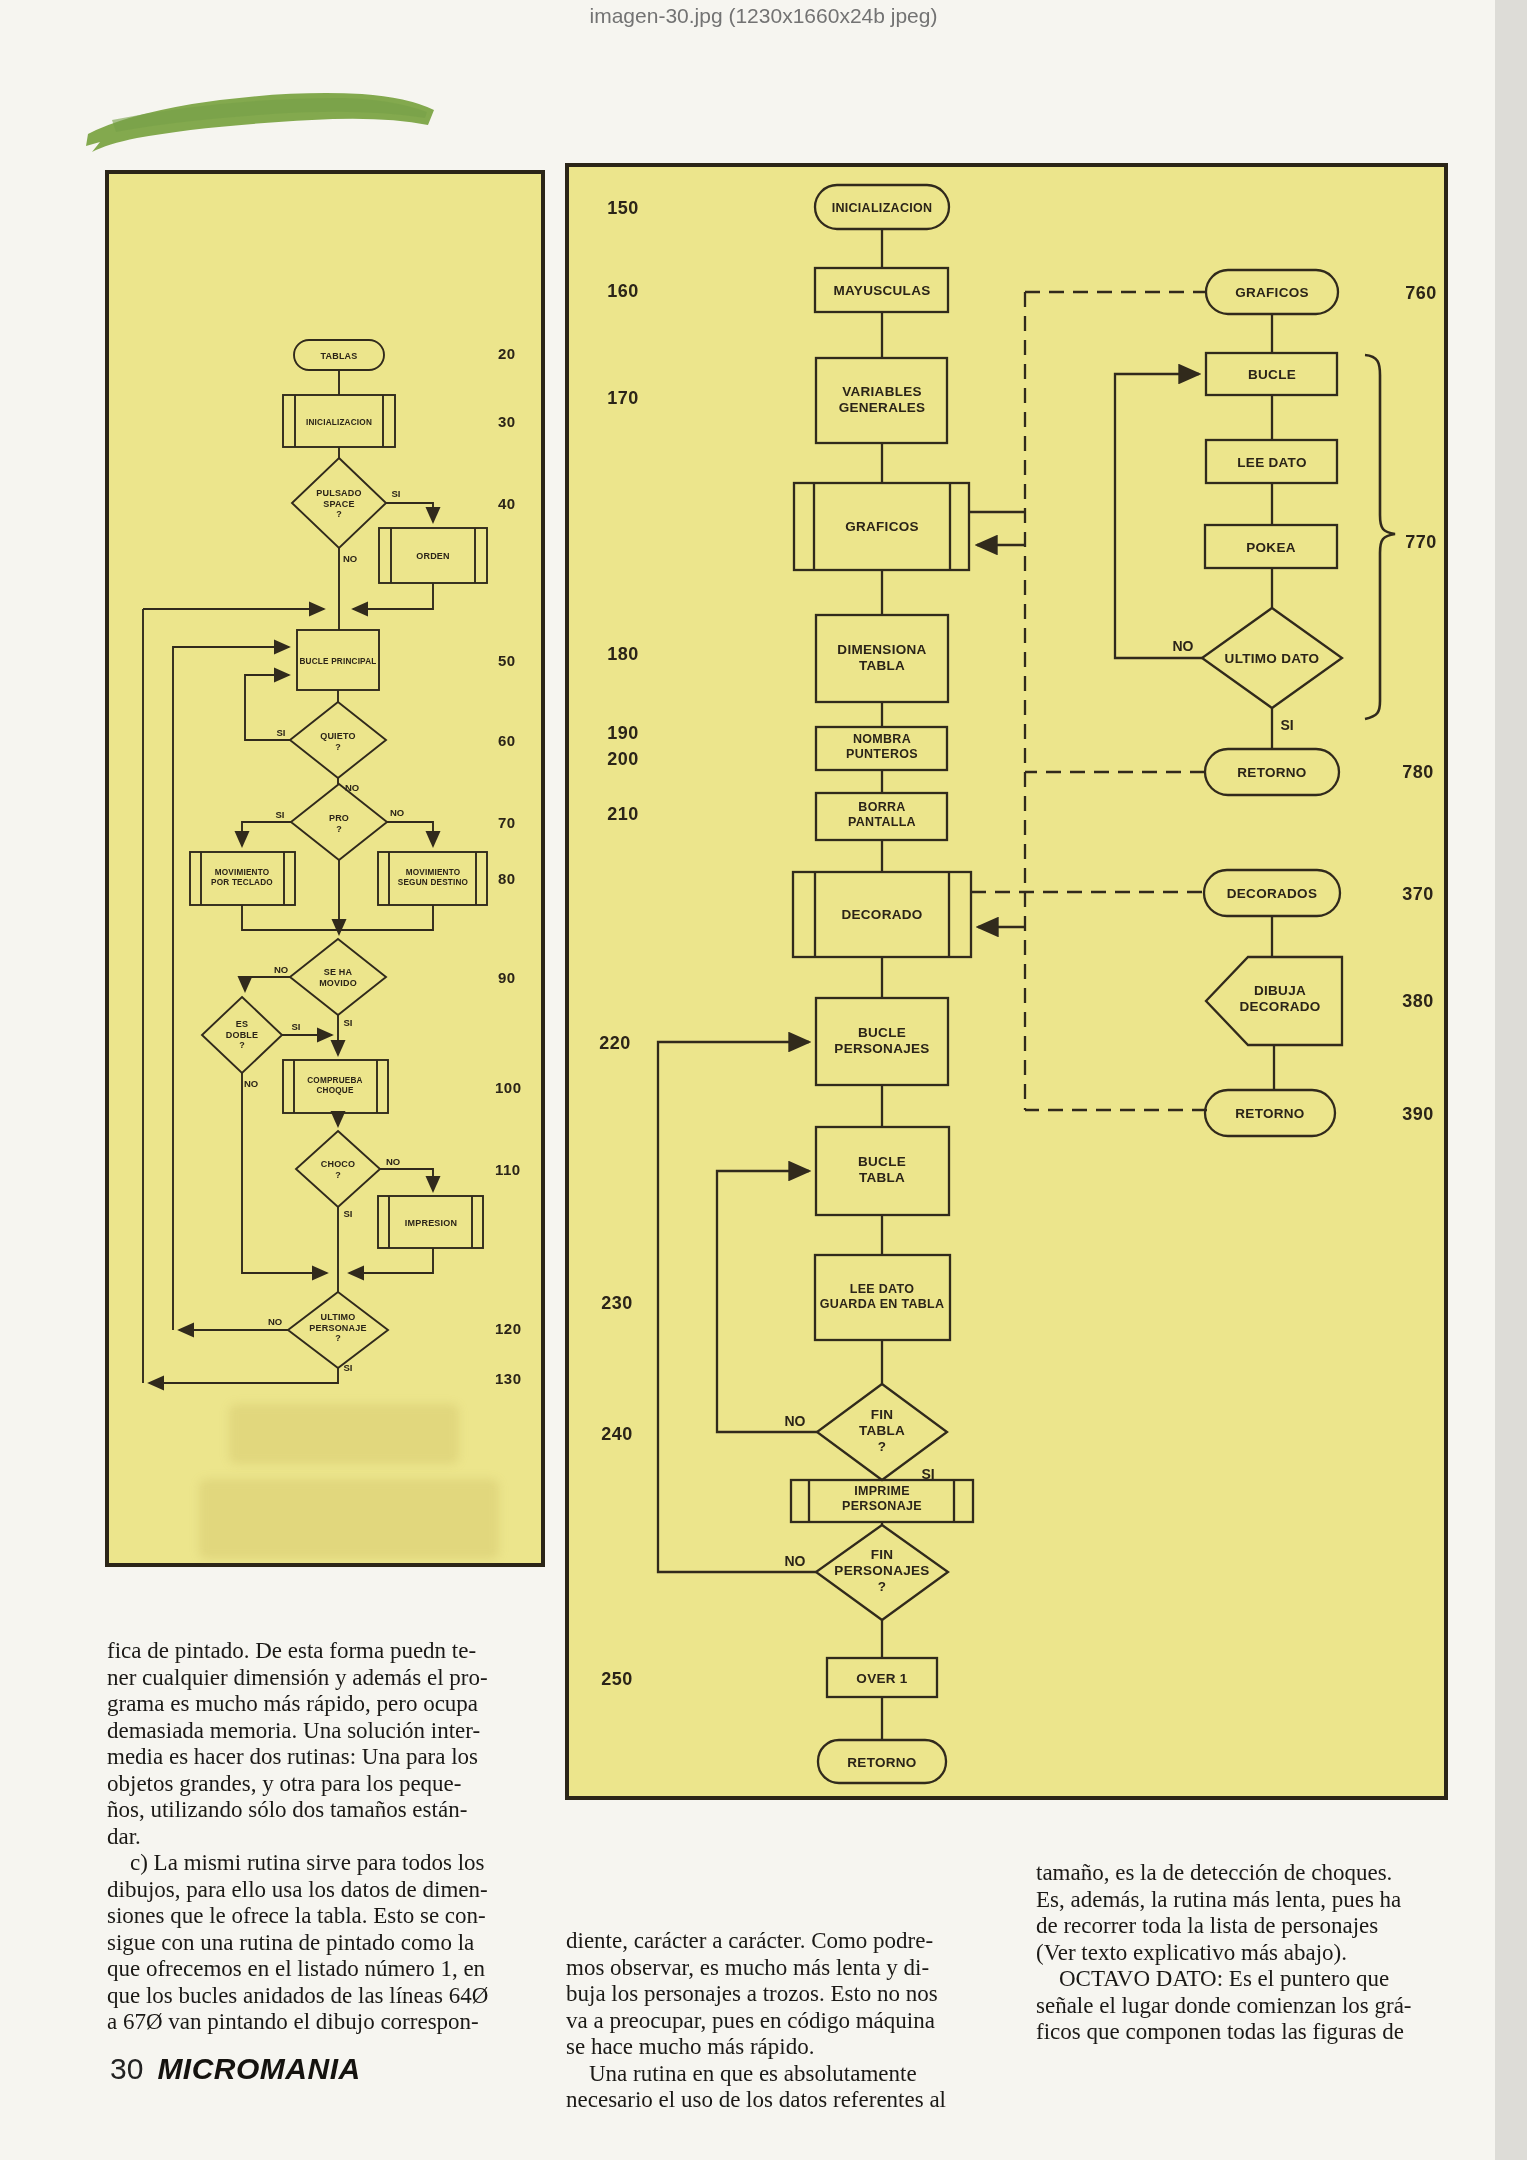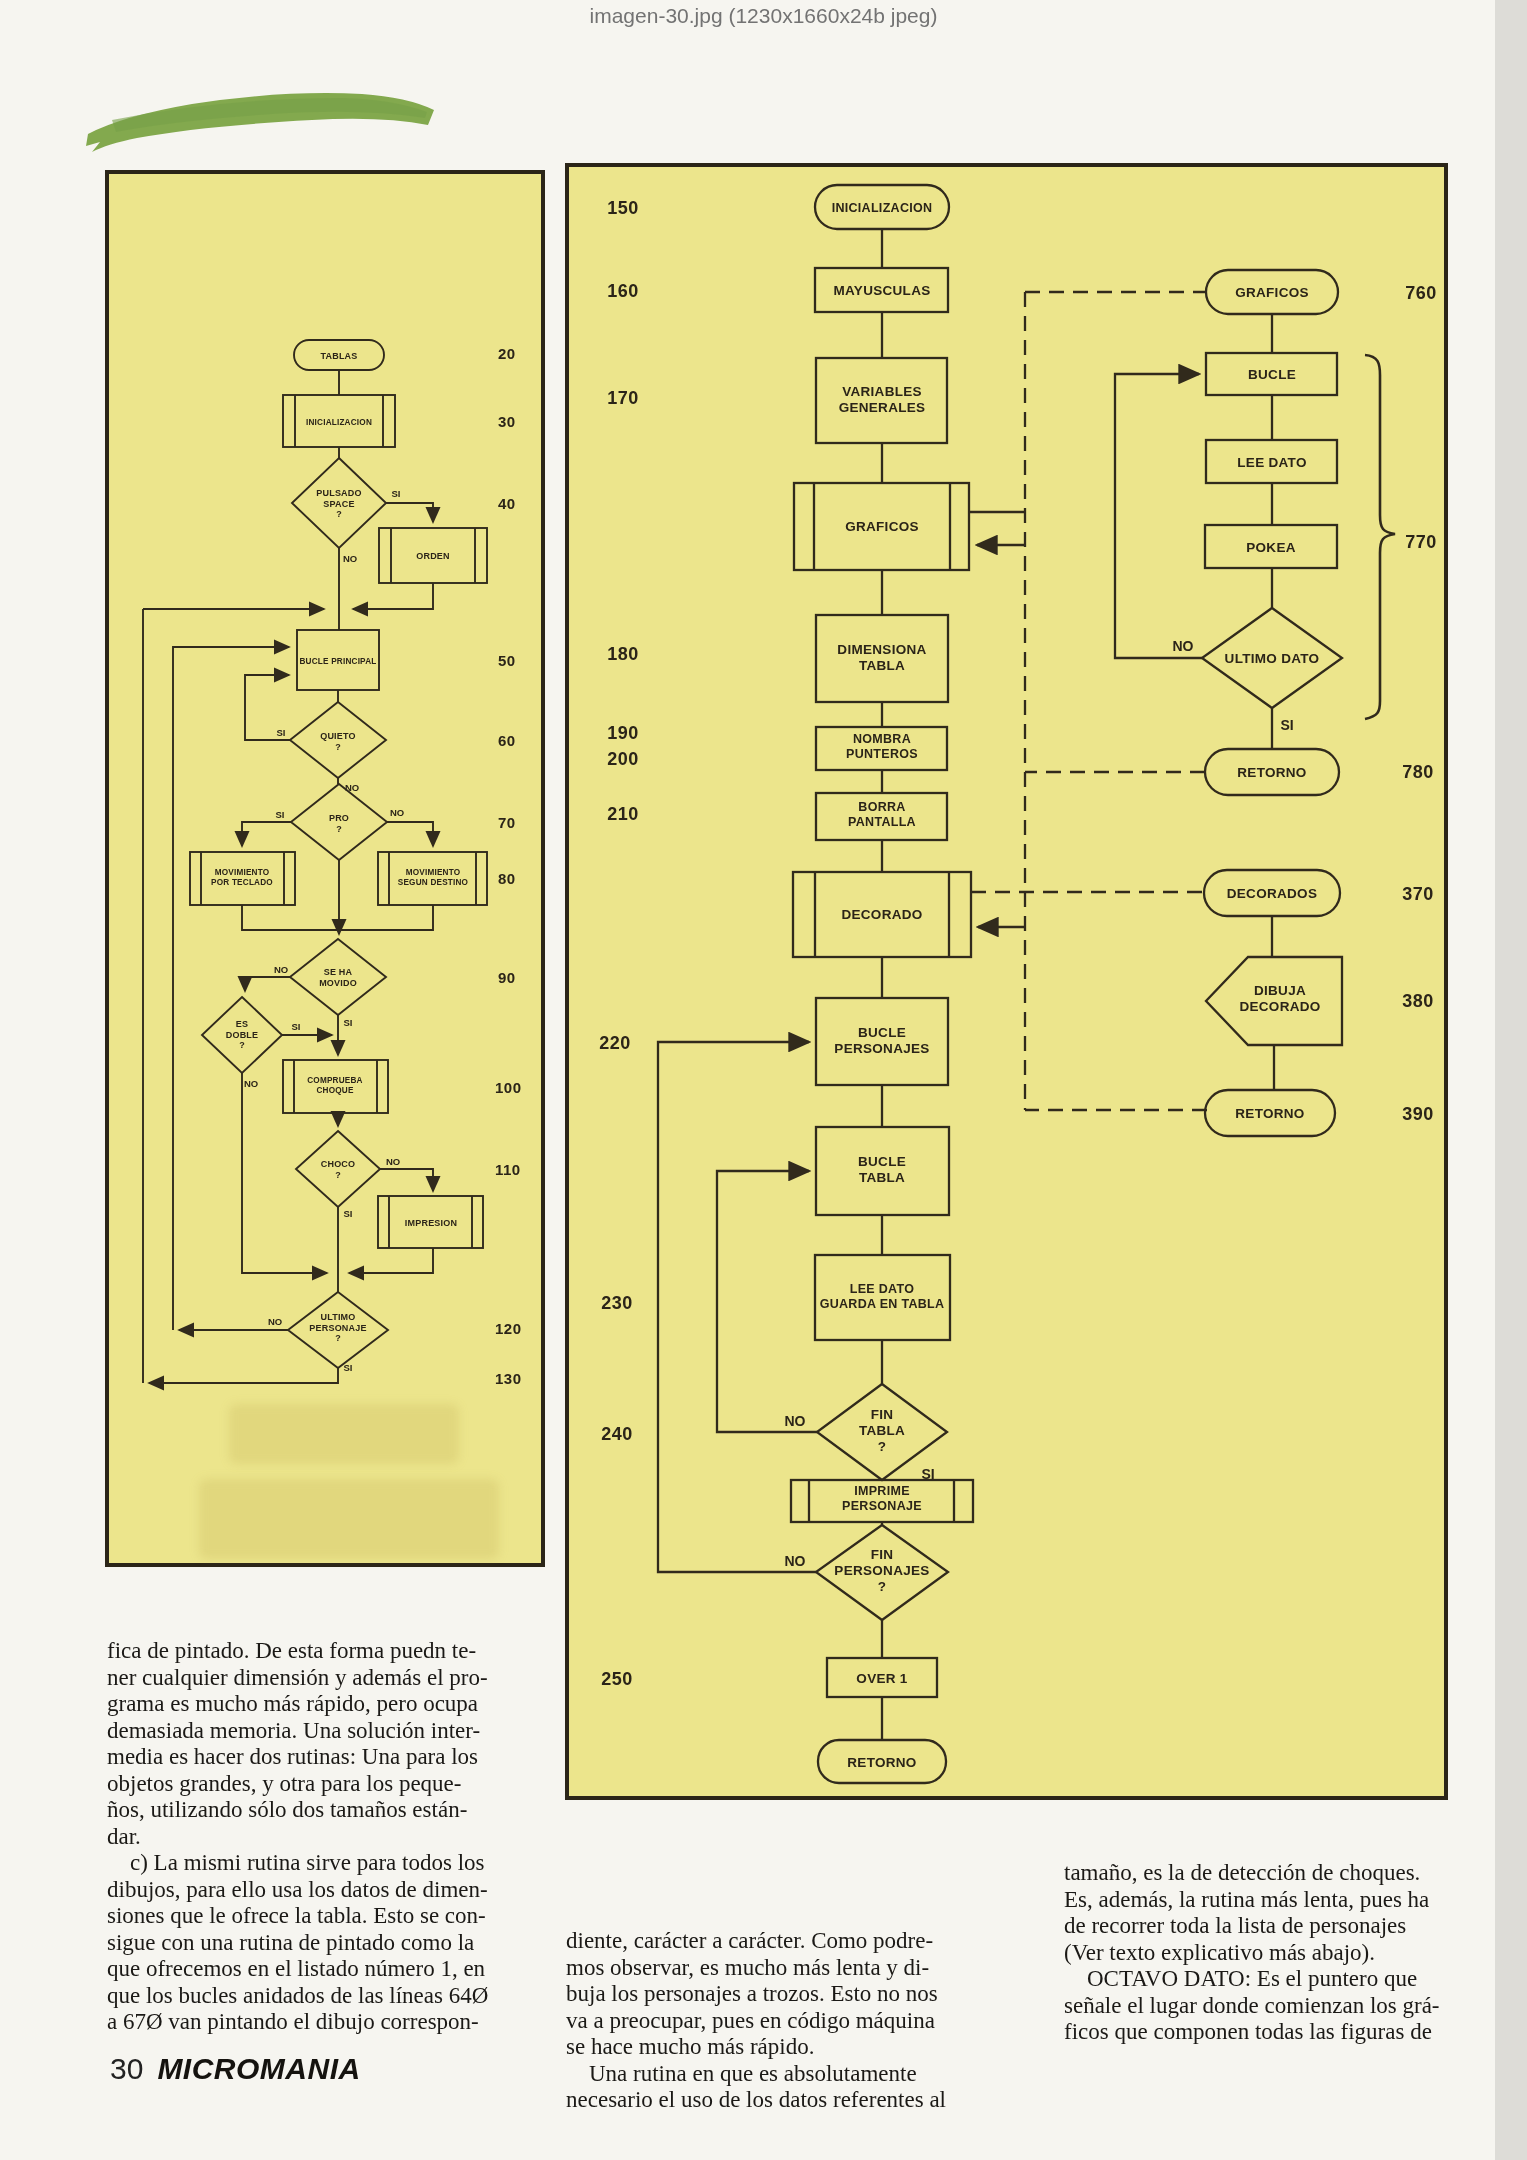--- a/index.html
+++ b/index.html
@@ -24,21 +24,21 @@
   .lsvg .num{font-size:15px;font-weight:bold;text-anchor:start;letter-spacing:.5px;}
   .rsvg .nt{font-size:13.5px;text-anchor:middle;letter-spacing:.3px;}
   .rsvg .f12{font-size:12.5px;}
   .rsvg .yn{font-size:14px;text-anchor:middle;}
   .rsvg .num{font-size:18px;text-anchor:middle;letter-spacing:.5px;}
   
   .col{position:absolute;width:456px;font-family:"Liberation Serif",serif;font-size:23px;
     line-height:26.5px;color:#1b1916;white-space:pre-line;margin-top:24px;}
   #col1{left:107px;top:1614px;}
   #col2{left:566px;top:1904px;}
-  #col3{left:1064px;top:1836px;}
+  #col3{left:1036px;top:1836px;}
   .footer{position:absolute;left:110px;top:2052px;font-size:30px;color:#15130f;}
   .footer .pgnum{font-weight:normal;margin-right:14px;color:#222;}
   .footer .mag{font-weight:bold;font-style:italic;letter-spacing:.5px;}
 </style>
 </head>
 <body>
 
 <div class="caption">imagen-30.jpg (1230x1660x24b jpeg)</div>
 <div class="edge-strip"></div>
 

